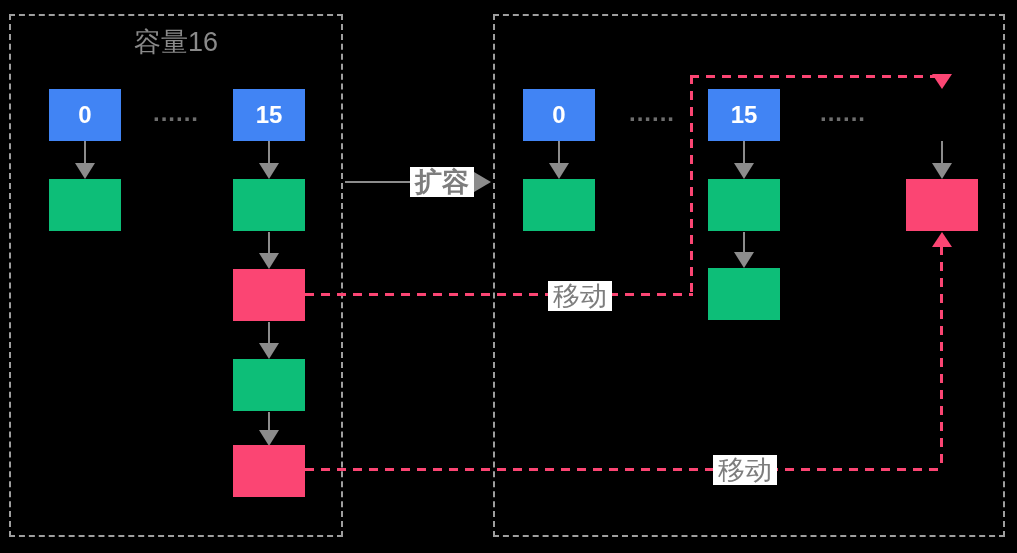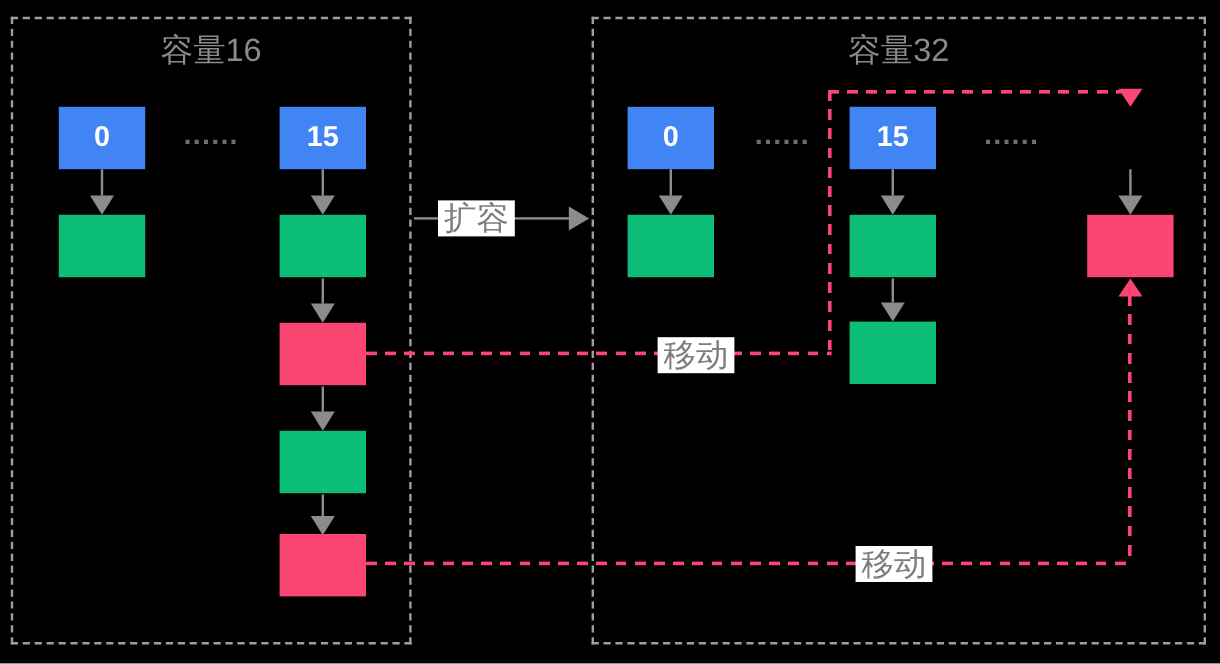--- a/index.html
+++ b/index.html
@@ -35,21 +35,20 @@
 </style>
 </head>
 <body>
 
 <div class="canvas">
 
   <div class="panel" style="left:9px;top:14px;width:334px;height:523px;"></div>
   <div class="panel" style="left:493px;top:14px;width:512px;height:523px;"></div>
 
   <div class="panel-title" style="left:176px;top:27px;">容量16</div>
-  <div class="panel-title" style="left:749px;top:27px;">容量32</div>
 
   <div class="box" style="left: 49px; top: 89px; background: rgb(65, 132, 244);">0</div>
   <div class="dots" style="left:176px;top:101px;">......</div>
   <div class="box" style="left: 233px; top: 89px; background: rgb(65, 132, 244);">15</div>
 
   <div class="vline" style="left:84px;top:141px;height:22px;"></div>
   <div class="vhead" style="left:75px;top:163px;"></div>
   <div class="box" style="left: 49px; top: 179px; background: rgb(13, 190, 120);"></div>
 
   <div class="vline" style="left:268px;top:141px;height:22px;"></div>
@@ -63,21 +62,21 @@
   <div class="vline" style="left:268px;top:322px;height:21px;"></div>
   <div class="vhead" style="left:259px;top:343px;"></div>
   <div class="box" style="left: 233px; top: 359px; background: rgb(13, 190, 120);"></div>
 
   <div class="vline" style="left:268px;top:412px;height:18px;"></div>
   <div class="vhead" style="left:259px;top:430px;"></div>
   <div class="box" style="left: 233px; top: 445px; background: rgb(251, 69, 115);"></div>
 
   <div class="hline" style="left:345px;top:181px;width:130px;"></div>
   <div class="rhead" style="left:474px;top:172px;"></div>
-  <div class="flow-label" style="left:397px;top:167px;">扩容</div>
+  <div class="flow-label" style="left:442px;top:167px;font-weight:bold;">扩容</div>
 
   <div class="box" style="left: 523px; top: 89px; background: rgb(65, 132, 244);">0</div>
   <div class="dots" style="left:652px;top:101px;">......</div>
   <div class="box" style="left: 708px; top: 89px; background: rgb(65, 132, 244);">15</div>
   <div class="dots" style="left:843px;top:101px;">......</div>
 
   <div class="vline" style="left:558px;top:141px;height:22px;"></div>
   <div class="vhead" style="left:549px;top:163px;"></div>
   <div class="box" style="left: 523px; top: 179px; background: rgb(13, 190, 120);"></div>
 

